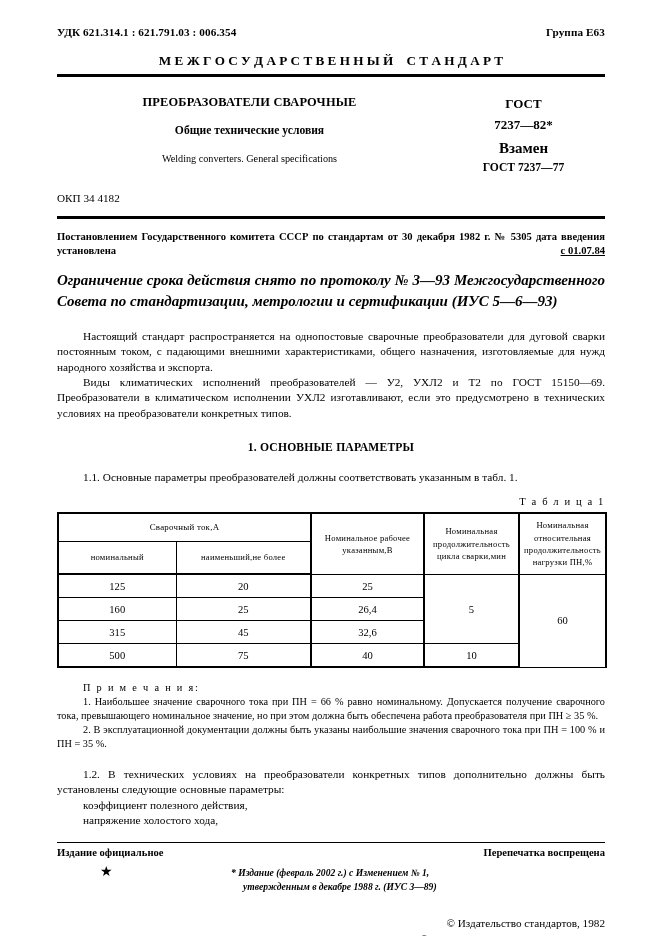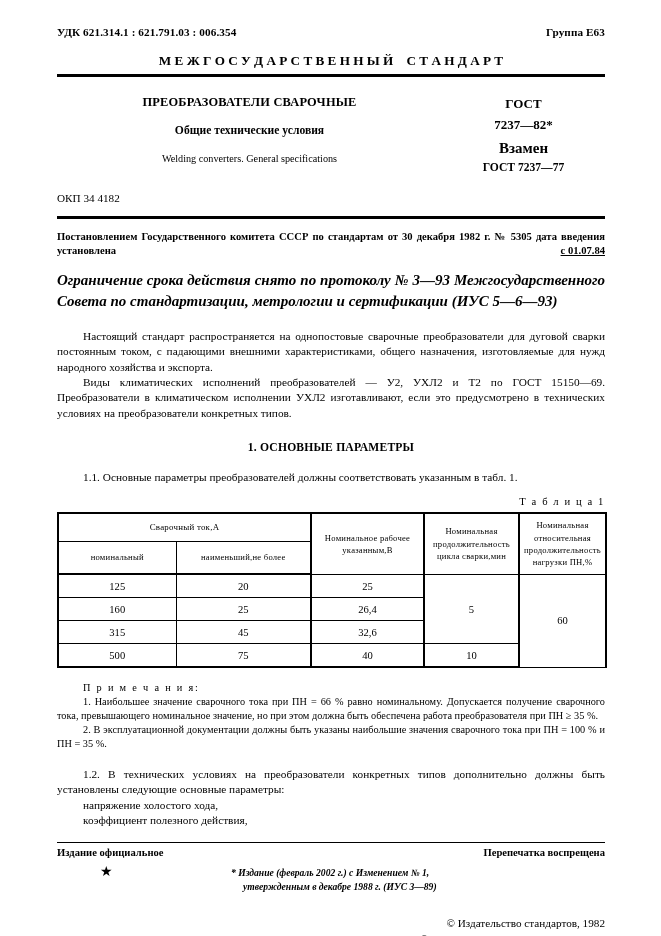--- a/index.html
+++ b/index.html
@@ -356,22 +356,22 @@
     </tbody>
   </table>
 
   <div class="notes">
     <span class="nhead">П р и м е ч а н и я:</span>
     <p>1.  Наибольшее значение сварочного тока при ПН = 66 % равно номинальному. Допускается получение сварочного тока, превышающего номинальное значение, но при этом должна быть обеспечена работа преобразователя при ПН ≥  35 %.</p>
     <p>2.  В эксплуатационной документации должны быть указаны наибольшие значения сварочного тока при ПН = 100 % и ПН =  35 %.</p>
   </div>
 
   <div class="clause2">1.2. В технических условиях на преобразователи конкретных типов дополнительно должны быть установлены следующие основные параметры:</div>
+  <div class="sublist">коэффициент полезного действия,</div>
   <div class="sublist">напряжение холостого хода,</div>
-  <div class="sublist">коэффициент полезного действия,</div>
 
   <div class="footer-rule"></div>
   <div class="footrow">
     <span>Издание официальное</span>
     <span>Перепечатка воспрещена</span>
   </div>
   <div class="star">★</div>
   <div class="note-star">
     <span>*  Издание (февраль 2002 г.) с Изменением № 1,</span>
     <span class="l2">утвержденным в декабре 1988 г. (ИУС 3—89)</span>

